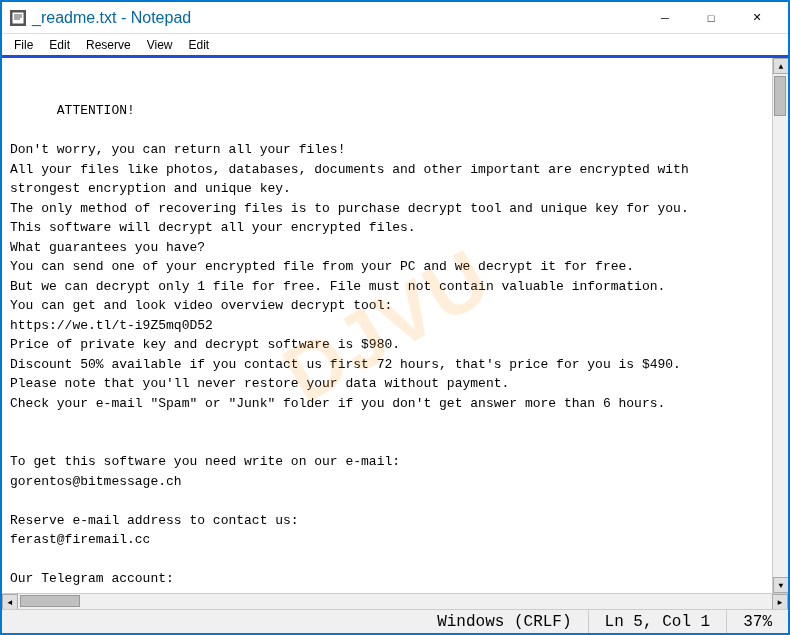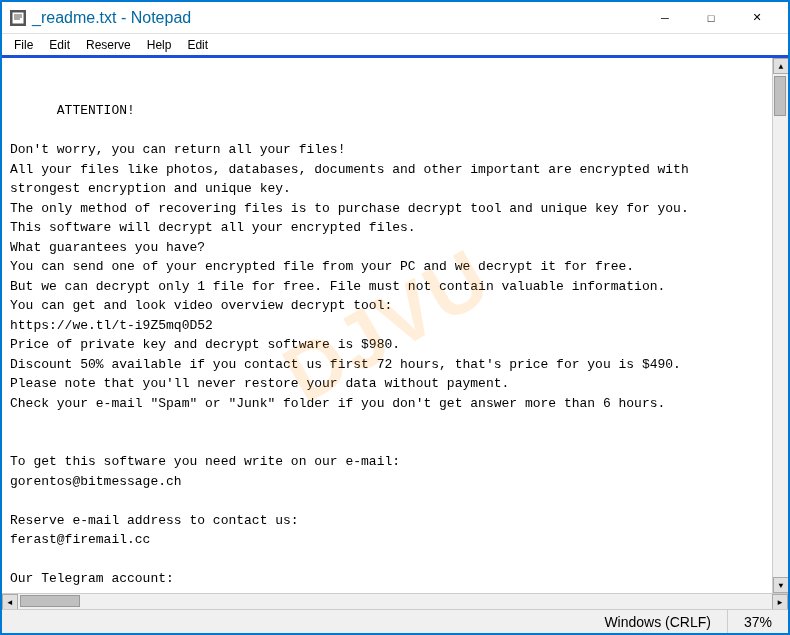--- a/index.html
+++ b/index.html
@@ -165,22 +165,22 @@
       background: #c0c0c0;
       border: 1px solid #999;
     }
 
     .status-bar {
       height: 24px;
       background: #f0f0f0;
       border-top: 1px solid #ccc;
       display: flex;
       align-items: center;
-      font-family: Liberation Sans, sans-serif;
-      font-size: 14px;
+      font-family: Liberation Mono, monospace;
+      font-size: 16px;
       color: #000;
       flex-shrink: 0;
     }
 
     .status-bar-left {
       flex: 1;
     }
 
     .status-section {
       padding: 0 16px;
@@ -250,21 +250,21 @@
       <button class="title-btn">─</button>
       <button class="title-btn">□</button>
       <button class="title-btn close">✕</button>
     </div>
   </div>
 
   <div class="menu-bar">
     <span class="menu-item">File</span>
     <span class="menu-item">Edit</span>
     <span class="menu-item">Reserve</span>
-    <span class="menu-item">Help</span>
+    <span class="menu-item">View</span>
     <span class="menu-item">Edit</span>
   </div>
 
   <div class="editor-area">
     <div class="text-content">
       <div class="watermark">DJVU</div>
       <span>ATTENTION!
 
 Don't worry, you can return all your files!
 All your files like photos, databases, documents and other important are encrypted with
@@ -308,15 +308,16 @@
     <div class="scroll-btn-h">◄</div>
     <div class="scroll-track-h">
       <div class="scroll-thumb-h"></div>
     </div>
     <div class="scroll-btn-h">►</div>
   </div>
 
   <div class="status-bar">
     <div class="status-bar-left"></div>
     <div class="status-section">Windows (CRLF)</div>
+    <div class="status-section">Ln 5, Col 1</div>
     <div class="status-section">37%</div>
   </div>
 </div>
 
 </body></html>

